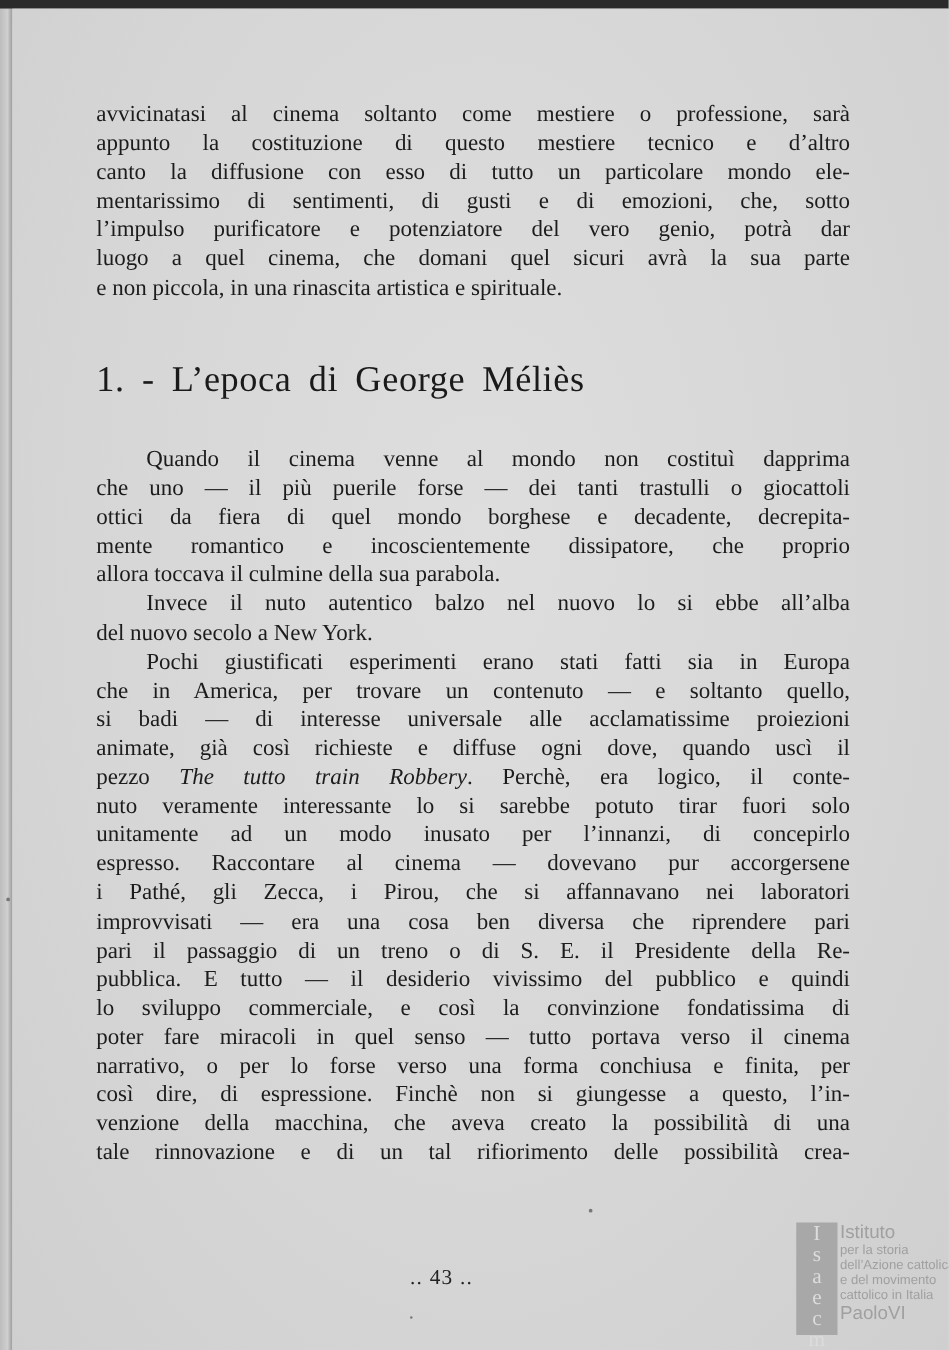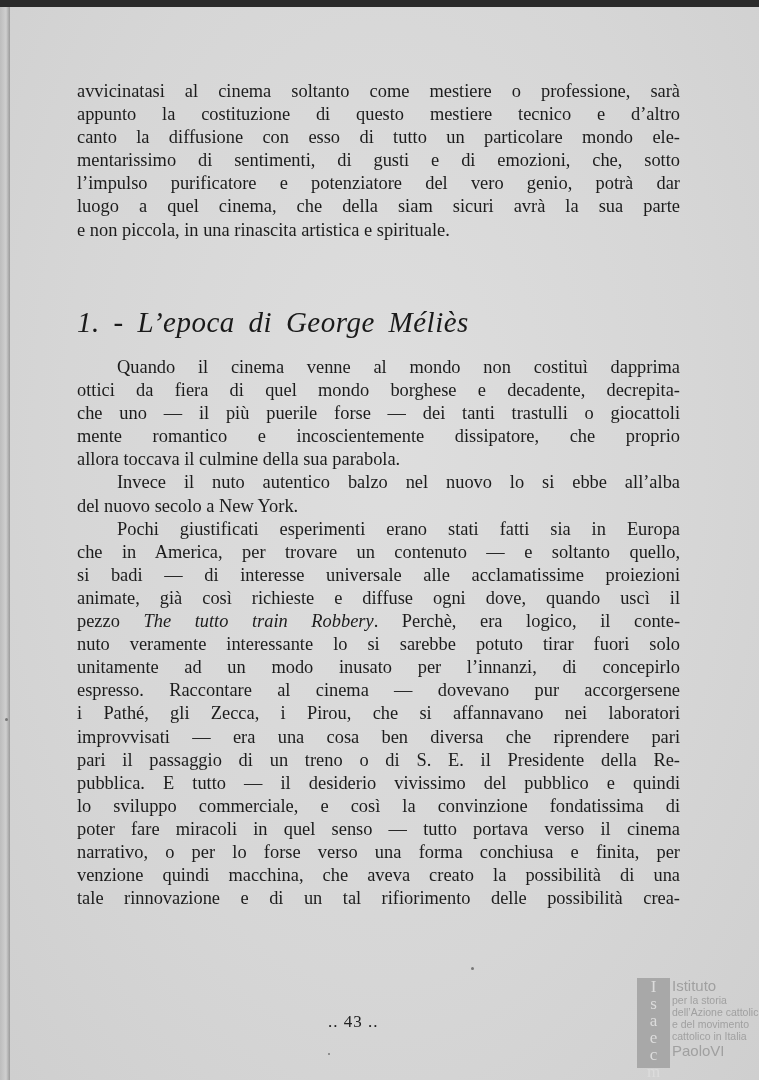--- a/index.html
+++ b/index.html
@@ -18,22 +18,22 @@
     background:linear-gradient(to right,#bdbdbd,#cfcfcf 60%,#9a9a9a 100%); }
   .text {
     position:absolute; left:77px; width:603px;
     color:#1c1c1c; font-size:18.4px; line-height:23.1px;
   }
   .text p { margin:0; text-align:justify; text-align-last:justify; }
   .text p.last { text-align-last:left; }
   .text p.indent { text-indent:40px; }
   #intro { top:80px; }
   #heading {
-    position:absolute; left:77px; top:306px;
-    font-size:29px; color:#1a1a1a; letter-spacing:0.5px; word-spacing:6px;font-style:italic;
+    position:absolute; left:77px; top:288px;
+    font-size:29px; color:#1a1a1a; letter-spacing:0.5px; word-spacing:6px;
   }
   #body { top:356px; }
   #pagenum { position:absolute; left:328px; top:964px; font-size:17px; color:#222; letter-spacing:1px;margin-top:48px; }
   .logo { position:absolute; left:637px; top:978px; width:118px; height:92px; color:#9a9a9a; }
   .logo .mark {
     position:absolute; left:0; top:0; width:33px; height:90px;
     background:#a8a8a8; color:#dcdcdc;
     font-size:17px; line-height:17px; text-align:center;
     display:flex; flex-direction:column; justify-content:space-around;
   }
@@ -49,50 +49,51 @@
 <div class="top-band"></div>
 <div class="spine"></div>
 <div class="page"></div>
 
 <div class="text" id="intro">
     <p>avvicinatasi al cinema soltanto come mestiere o professione, sarà</p>
     <p>appunto la costituzione di questo  mestiere  tecnico e d’altro</p>
     <p>canto la diffusione con esso di tutto un particolare mondo ele-</p>
     <p>mentarissimo di sentimenti, di gusti e di emozioni, che, sotto</p>
     <p>l’impulso purificatore e potenziatore del vero genio, potrà dar</p>
-    <p>luogo a quel cinema, che della siam sicuri avrà la sua parte</p>
+    <p>luogo a quel cinema, che domani quel sicuri avrà la sua parte</p>
     <p class="last">e non piccola, in una rinascita artistica e spirituale.</p>
   </div>
 
 <div id="heading">1. - L’epoca di George Méliès</div>
 
 <div class="text" id="body">
     <p class="indent">Quando il cinema venne al mondo non costituì dapprima</p>
+    <p class="">che uno — il più puerile forse — dei tanti trastulli o giocattoli</p>
     <p class="">ottici da fiera di quel mondo borghese e decadente, decrepita-</p>
-    <p class="">che uno — il più puerile forse — dei tanti trastulli o giocattoli</p>
     <p class="">mente romantico e incoscientemente dissipatore, che proprio</p>
     <p class="last">allora toccava il culmine della sua parabola.</p>
     <p class="indent">Invece il nuto autentico balzo nel nuovo lo si ebbe all’alba</p>
     <p class="last">del nuovo secolo a New York.</p>
     <p class="indent">Pochi giustificati esperimenti erano stati fatti sia in Europa</p>
     <p class="">che in America, per trovare un contenuto — e soltanto quello,</p>
     <p class="">si badi — di interesse universale alle acclamatissime proiezioni</p>
     <p class="">animate, già così richieste e diffuse ogni dove, quando uscì il</p>
     <p class="">pezzo <em>The tutto train Robbery</em>. Perchè, era logico, il conte-</p>
     <p class="">nuto veramente interessante lo si sarebbe potuto tirar fuori solo</p>
     <p class="">unitamente ad un modo inusato per l’innanzi, di concepirlo</p>
     <p class="">espresso. Raccontare al cinema — dovevano pur accorgersene</p>
     <p class="">i Pathé, gli Zecca, i Pirou, che si affannavano nei laboratori</p>
     <p class="">improvvisati — era una cosa ben diversa che riprendere pari</p>
     <p class="">pari il passaggio di un treno o di S. E. il Presidente della Re-</p>
     <p class="">pubblica. E tutto — il desiderio vivissimo del pubblico e quindi</p>
     <p class="">lo sviluppo commerciale, e così la convinzione fondatissima di</p>
     <p class="">poter fare miracoli in quel senso — tutto portava verso il cinema</p>
     <p class="">narrativo, o per lo forse verso una forma conchiusa e finita, per</p>
-    <p class="">venzione quindi macchina, che aveva creato la possibilità di una</p>
+    <p class="">così dire, di espressione. Finchè non si giungesse a questo, l’in-</p>
+    <p class="">venzione della macchina, che aveva creato la possibilità di una</p>
     <p class="">tale rinnovazione e di un tal rifiorimento delle possibilità crea-</p>
   </div>
 
 <div id="pagenum">.. 43 ..</div>
 
 <div class="logo">
   <div class="mark">
       <span>I</span>
       <span>s</span>
       <span>a</span>

